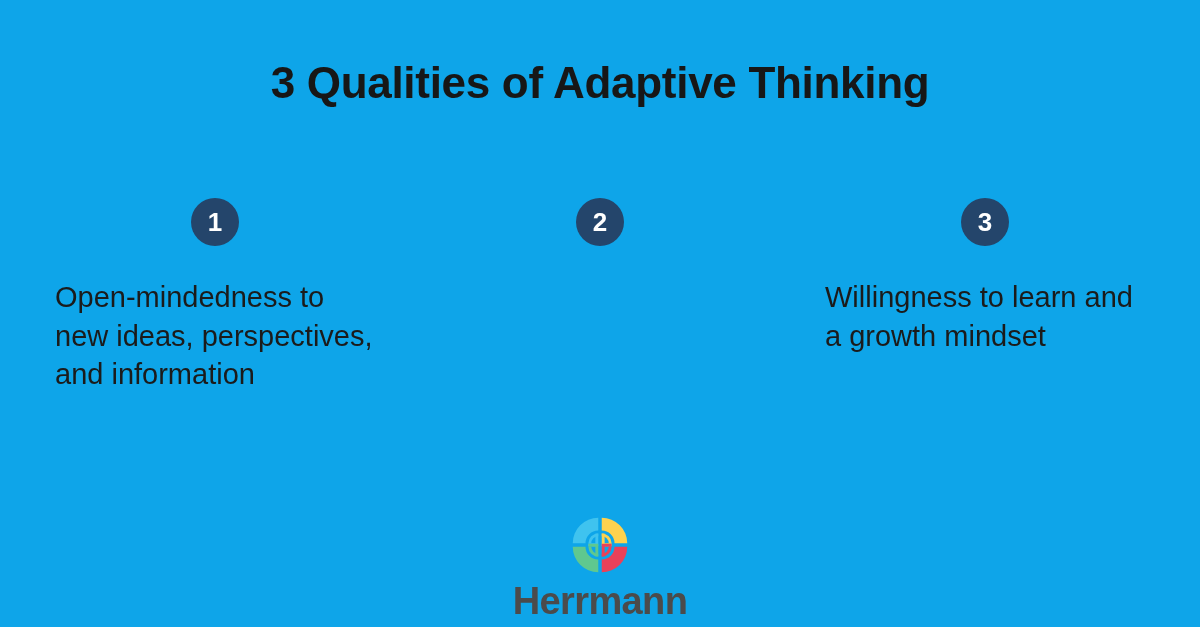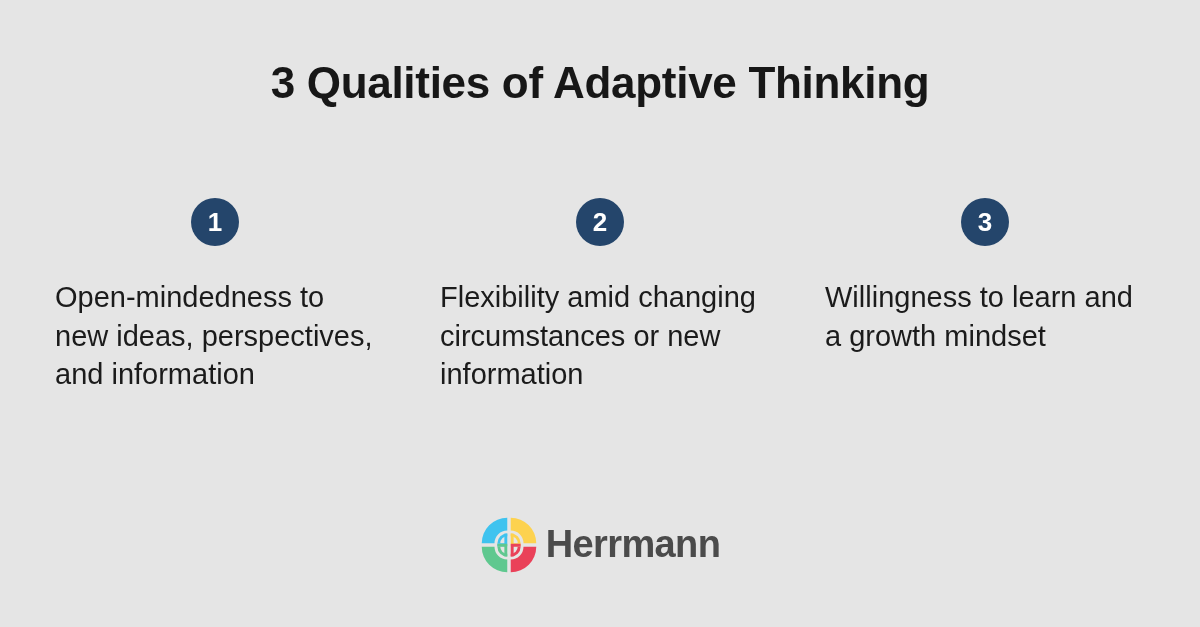--- a/index.html
+++ b/index.html
@@ -11,21 +11,21 @@
     height: 627px;
     background: #ffffff;
     font-family: "Liberation Sans", sans-serif;
     overflow: hidden;
   }
 
   .slide {
     position: relative;
     width: 1200px;
     height: 627px;
-    background: #e5e5e5;
+    background: #0ea5e9;
     box-sizing: border-box;
     display: flex;
     flex-direction: column;
     align-items: center;
   }
 
   
   .title {
     margin-top: 58px;
     font-size: 44px;
@@ -80,21 +80,21 @@
     font-weight: normal;
   }
 
   
   .logo-wrap {
     position: absolute;
     left: 0;
     right: 0;
     top: 516px;
     display: flex;
-    flex-direction: row;
+    flex-direction: column;
     align-items: center;
     justify-content: center;
     gap: 8px;
   }
 
   .logo-mark {
     width: 58px;
     height: 58px;
     display: block;
   }
@@ -117,21 +117,20 @@
 
   <div class="columns">
 
     <div class="column">
       <div class="badge">1</div>
       <div class="col-text">Open-mindedness to new ideas, perspectives, and information</div>
     </div>
 
     <div class="column">
       <div class="badge">2</div>
-      <div class="col-text">Flexibility amid changing circumstances or new information</div>
     </div>
 
     <div class="column">
       <div class="badge">3</div>
       <div class="col-text">Willingness to learn and a growth mindset</div>
     </div>
 
   </div>
 
   <div class="logo-wrap">

